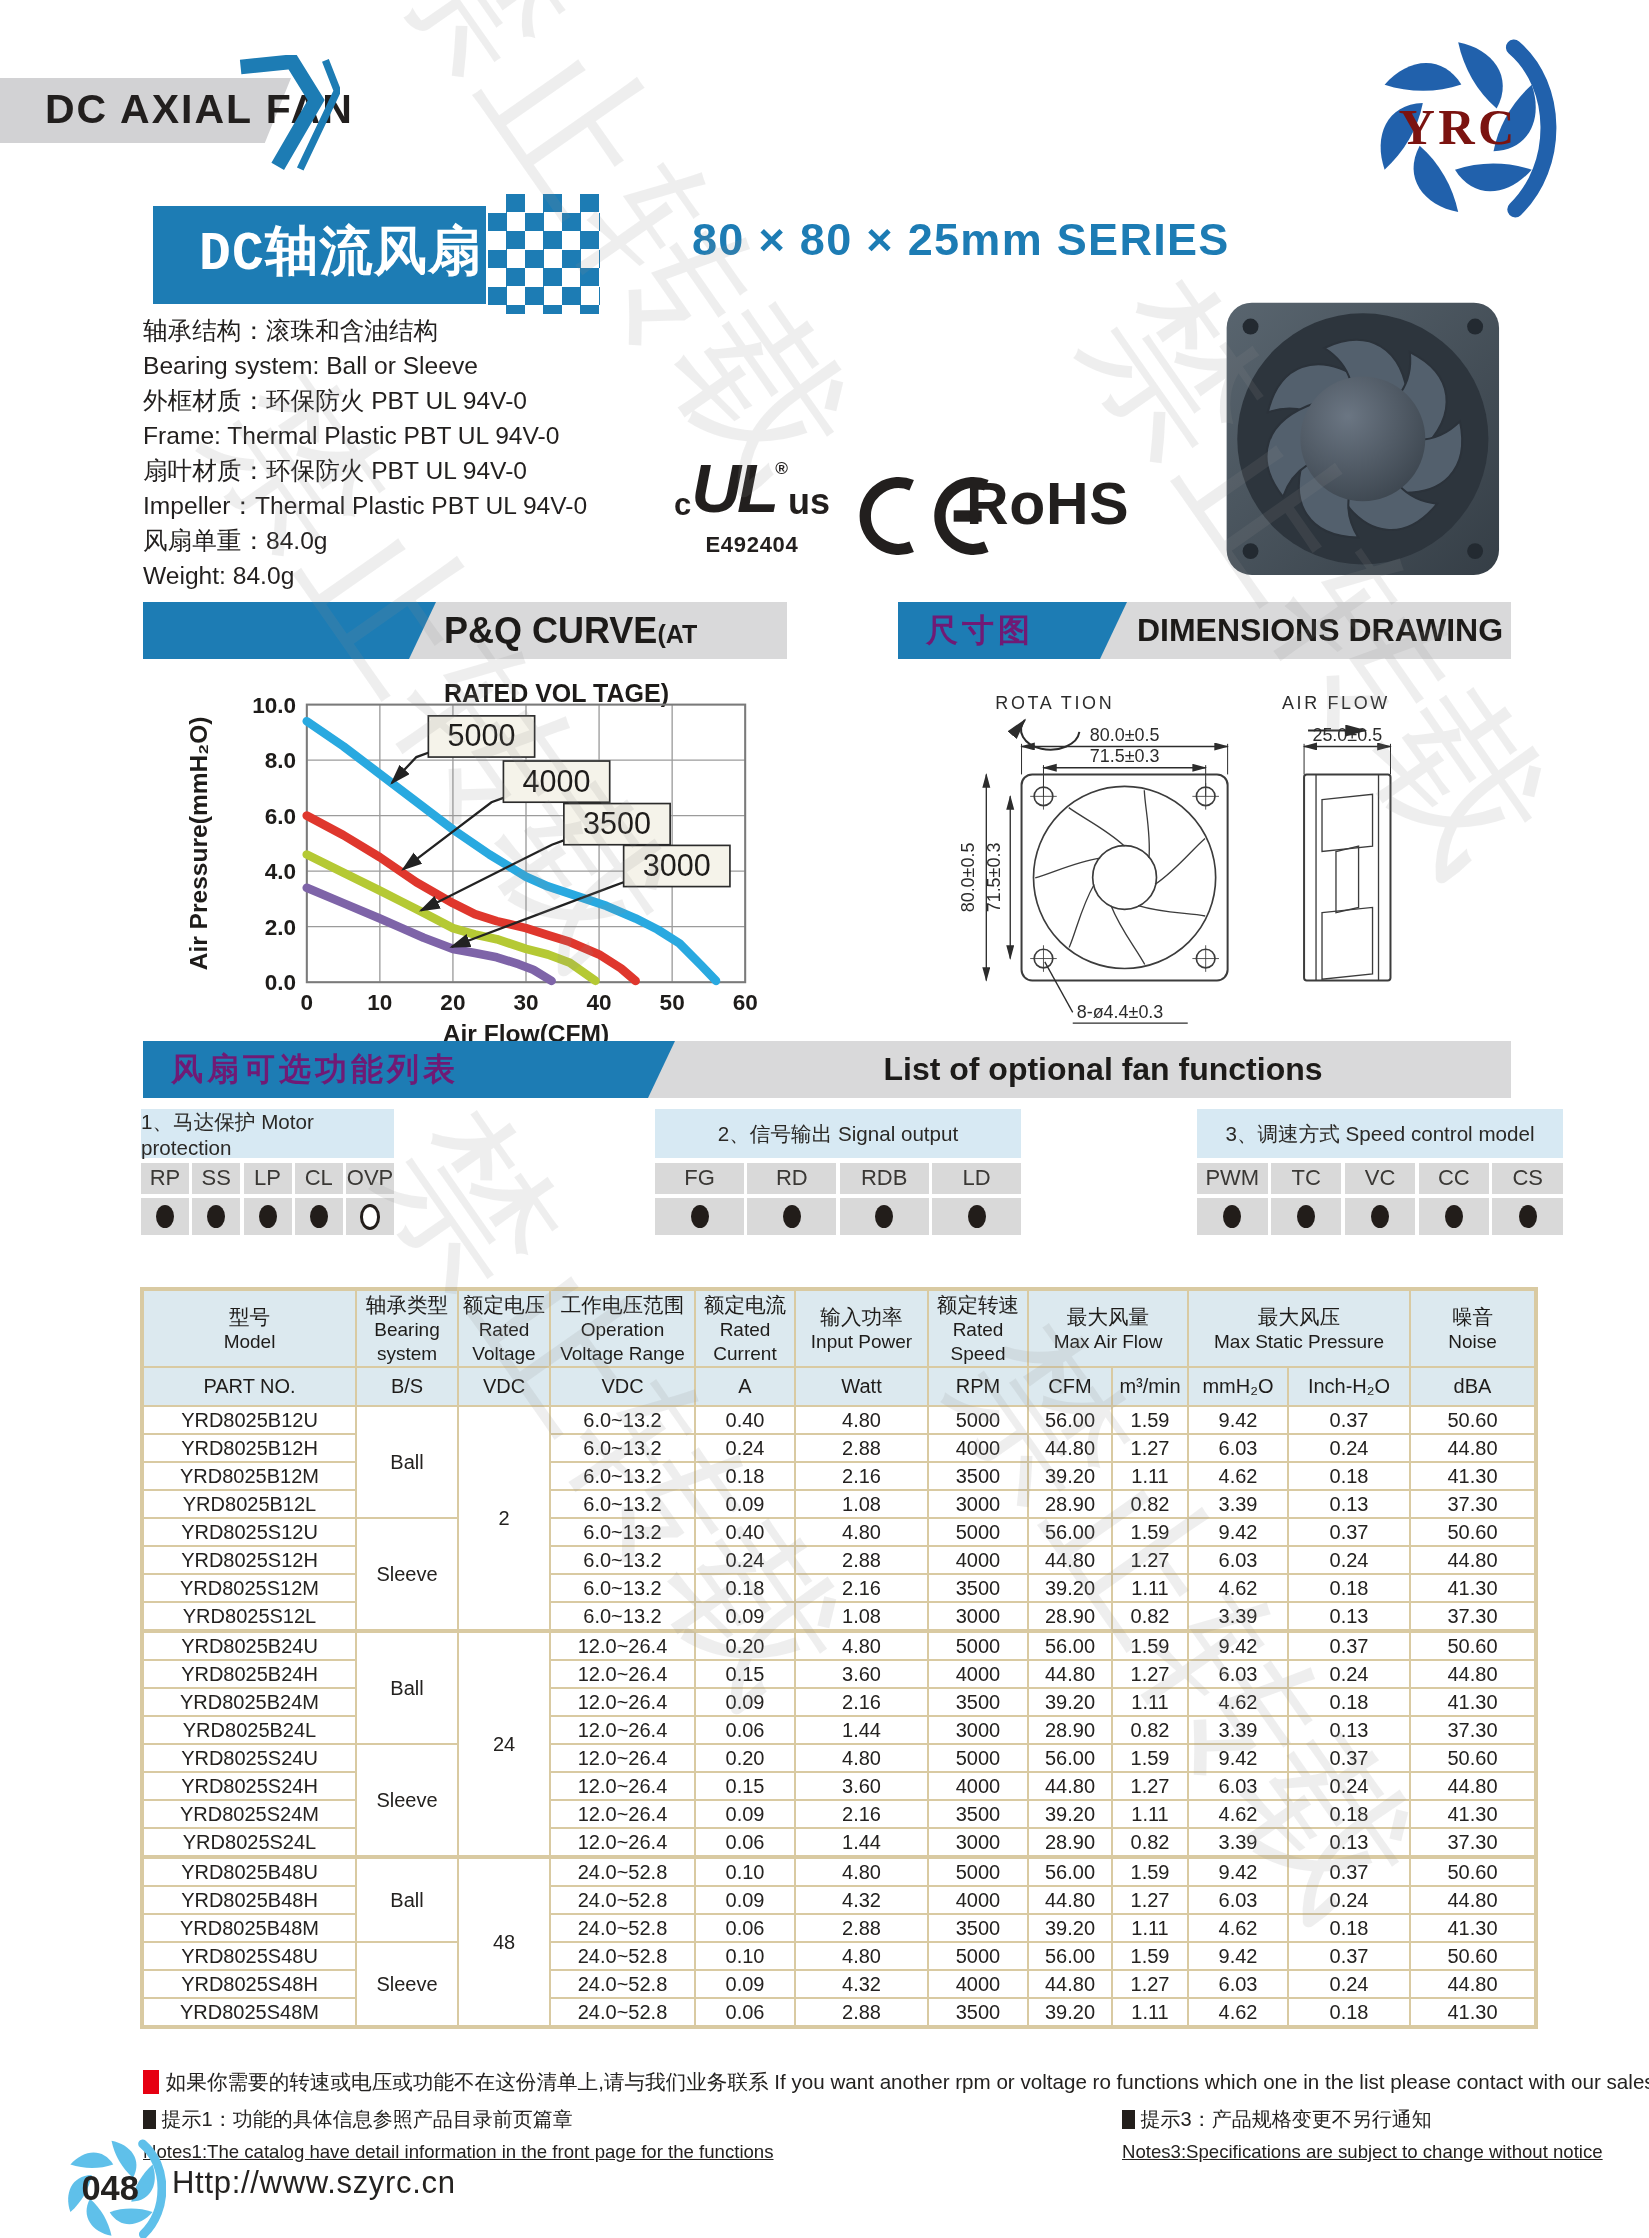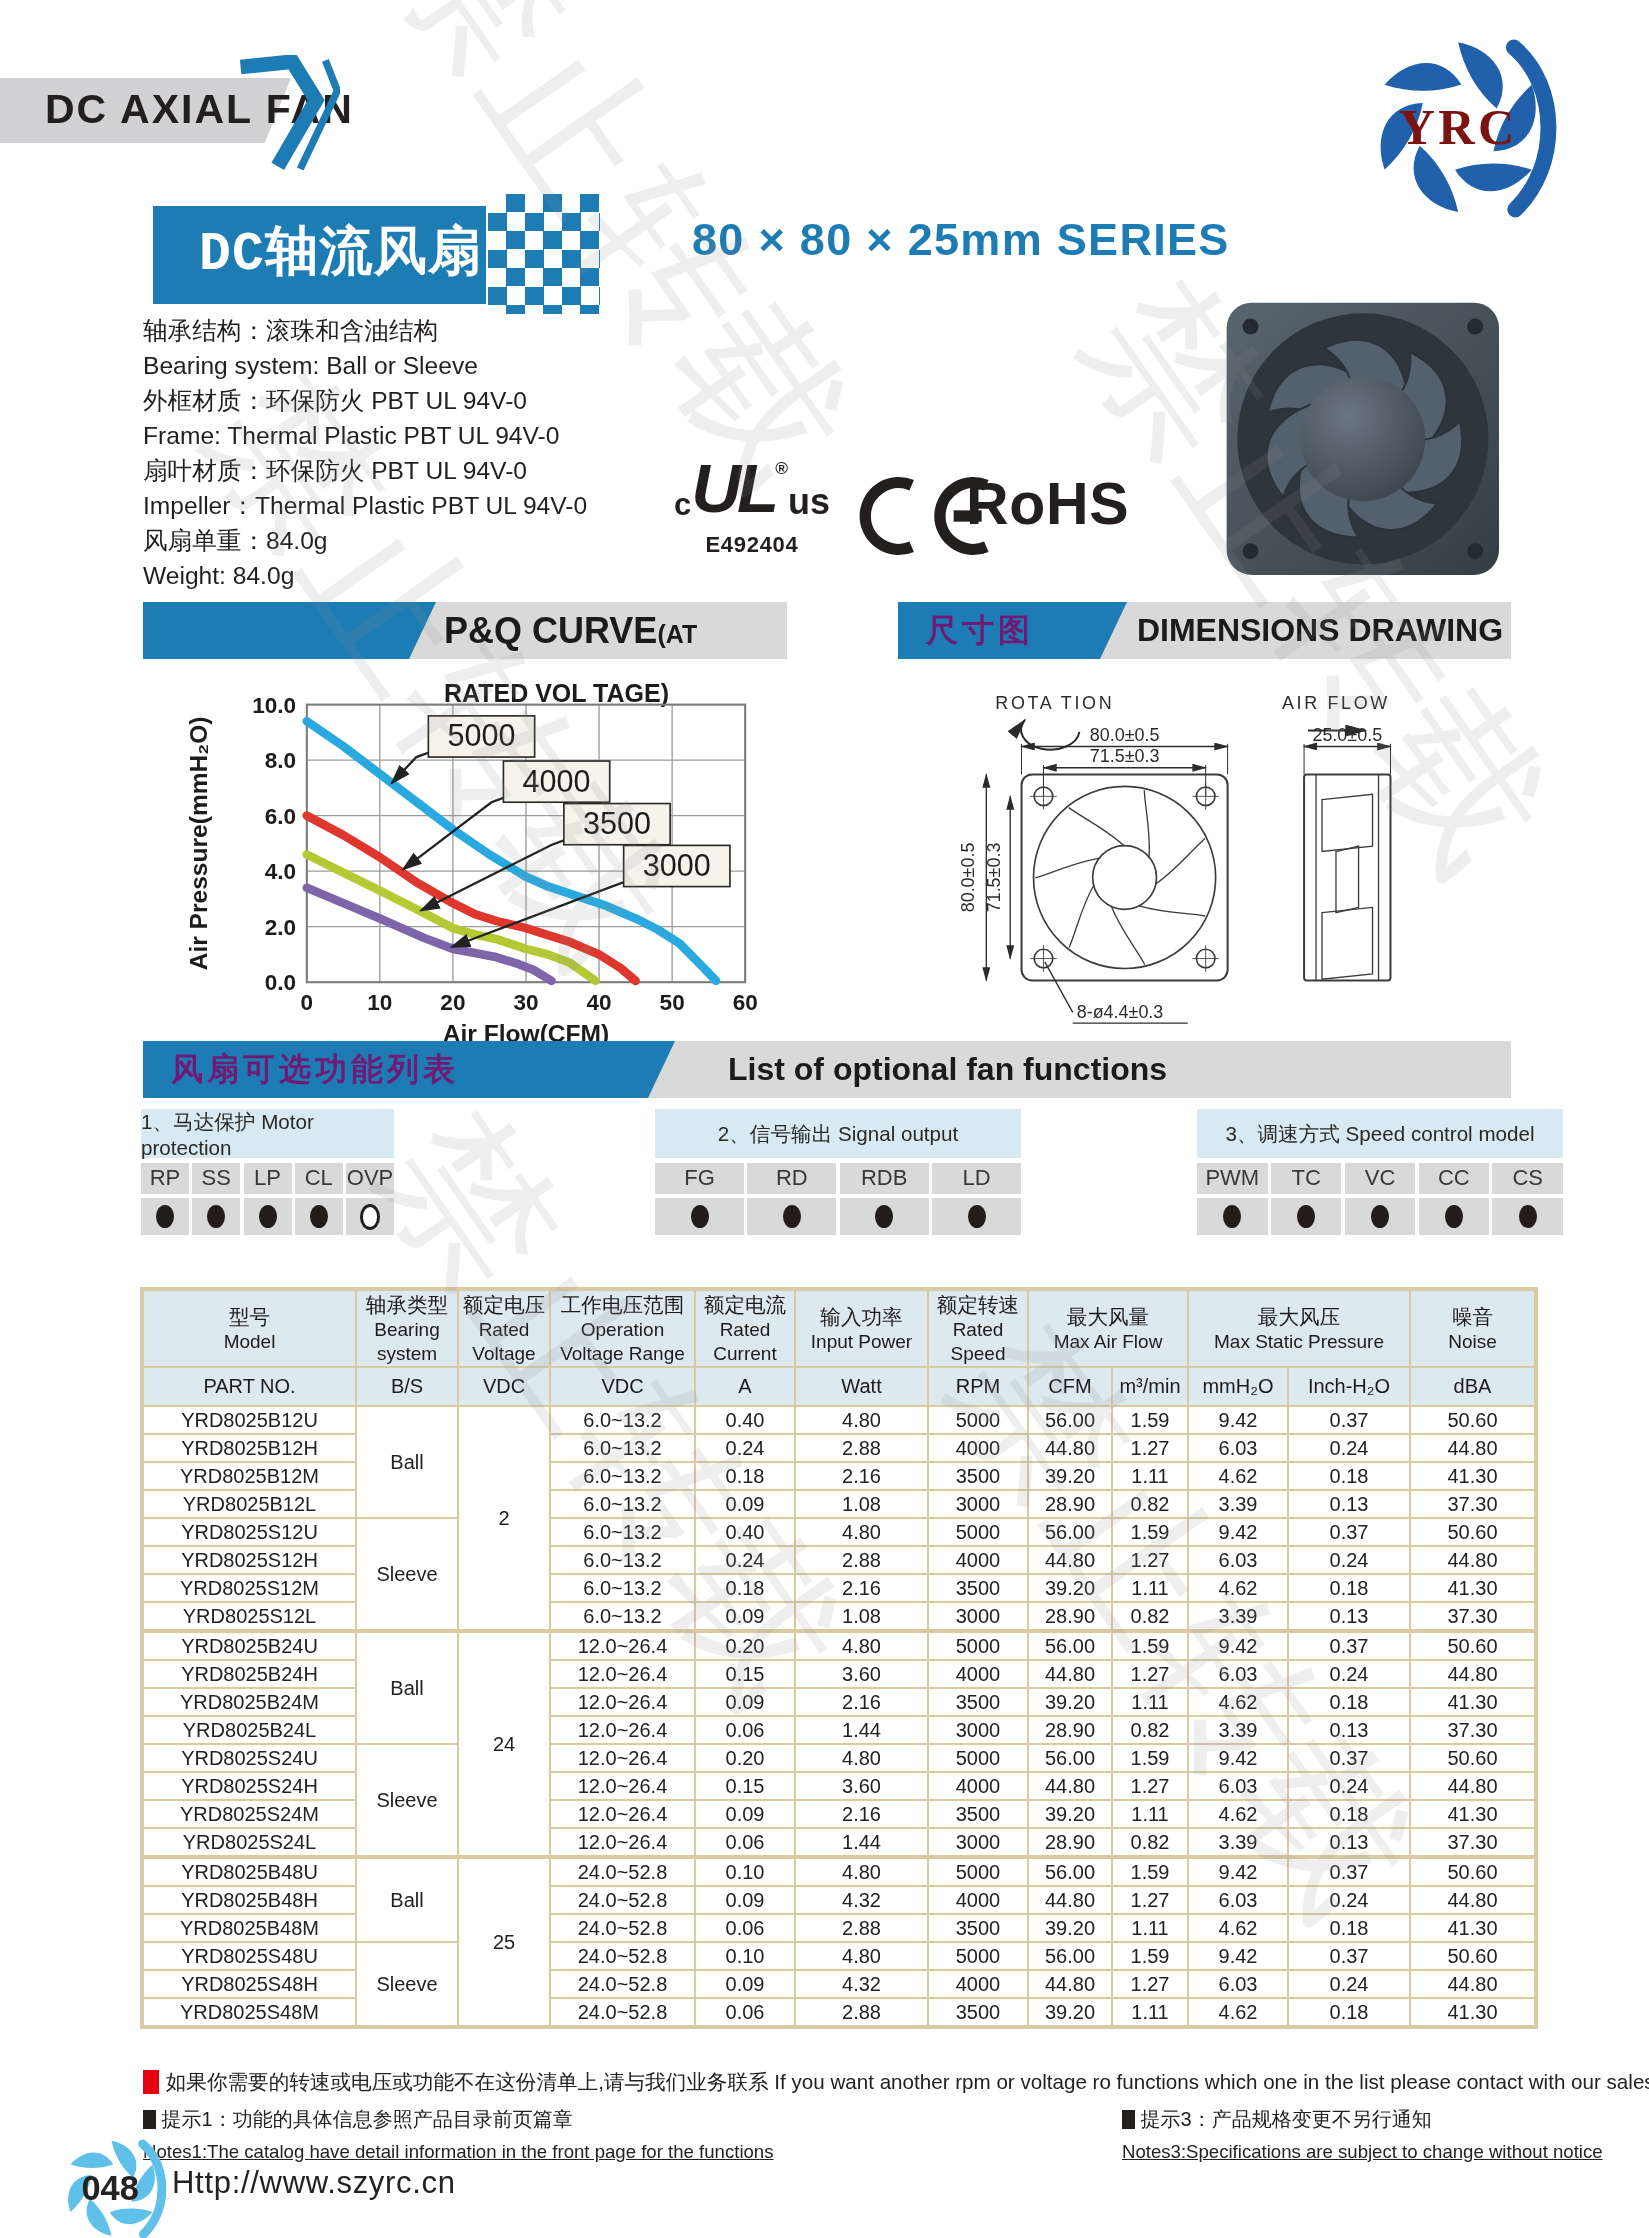--- a/index.html
+++ b/index.html
@@ -50,21 +50,21 @@
   .bar .enlabel{position:absolute;top:0;line-height:57px;color:#1d1b19;font-size:32px;font-weight:bold;}
   #pq-bar{left:143px;top:602px;width:644px;}
   #pq-bar .blue{width:293px;}
   #pq-bar .enlabel{left:301px;font-weight:bold;}
   #pq-bar .sub{font-size:25px;font-weight:bold;}
   #dim-bar{left:898px;top:602px;width:613px;}
   #dim-bar .blue{width:229px;}
   #dim-bar .enlabel{left:236px;width:372px;text-align:center;}
   #func-bar{left:143px;top:1041px;width:1368px;}
   #func-bar .blue{width:532px;}
-  #func-bar .enlabel{left:585px;right:33px;text-align:left;font-weight:bold;}
+  #func-bar .enlabel{left:585px;right:33px;text-align:center;font-weight:bold;}
 
   
   #chart{position:absolute;left:180px;top:678px;width:599px;height:372px;}
   #chart text{font-family:"Liberation Sans","DejaVu Sans",sans-serif;fill:#1e1c1a;}
   #chart .tick{font-size:34px;font-weight:bold;}
   #chart .axis{font-size:37px;font-weight:bold;}
   #chart .lbl{font-size:46px;}
 
   
   #dims{position:absolute;left:905px;top:688px;width:612px;height:349px;}
@@ -625,21 +625,21 @@
           <td>3000</td>
           <td>28.90</td>
           <td>0.82</td>
           <td>3.39</td>
           <td>0.13</td>
           <td>37.30</td>
         </tr>
         <tr class="grp">
           <td class="model">YRD8025B48U</td>
           <td rowspan="3">Ball</td>
-          <td rowspan="6">25</td>
+          <td rowspan="6">48</td>
           <td>24.0~52.8</td>
           <td>0.10</td>
           <td>4.80</td>
           <td>5000</td>
           <td>56.00</td>
           <td>1.59</td>
           <td>9.42</td>
           <td>0.37</td>
           <td>50.60</td>
         </tr>

